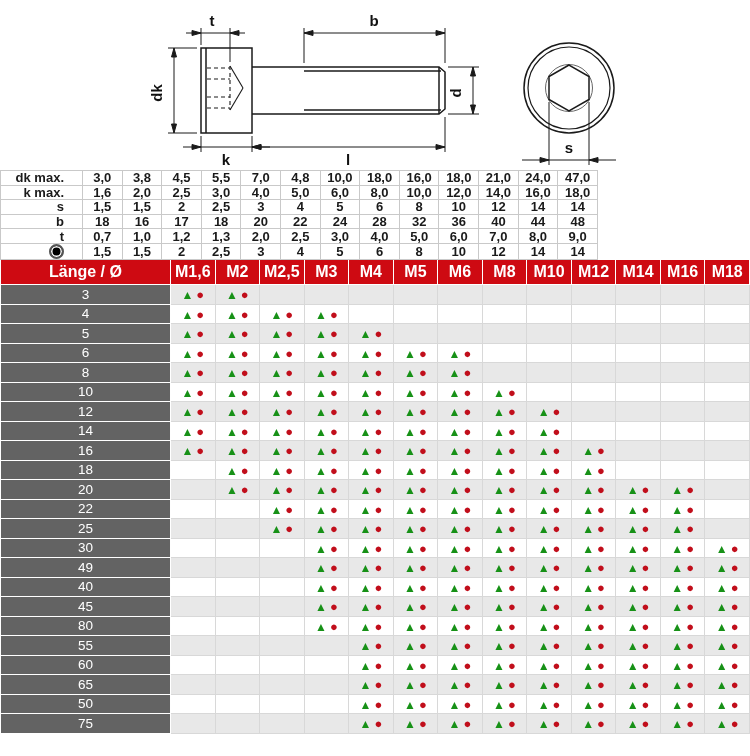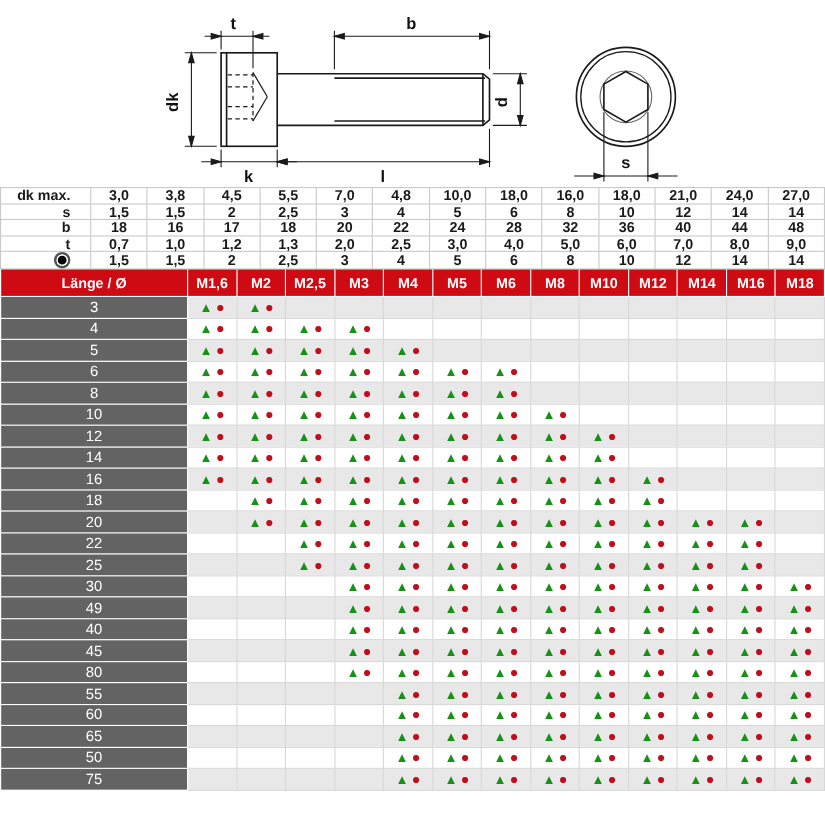--- a/index.html
+++ b/index.html
@@ -3,34 +3,34 @@
 <meta charset="utf-8">
 <style>
   :root{
     --header-red:#ce0a12; --label-gray:#636363; --row-alt-gray:#e8e8e8;
     --triangle-green:#179117; --circle-red:#c10e1b;
   }
   html,body{margin:0;padding:0;background:#fff;}
   body{width:750px;font-family:"Liberation Sans",sans-serif;color:#1a1a1a;}
   .drawing{width:750px;height:170px;display:block;}
   
-  table.spec{width:750px;border-collapse:collapse;table-layout:fixed;padding-left:26px;}
+  table.spec{width:598px;border-collapse:collapse;table-layout:fixed;padding-left:26px;}
   table.spec td,table.spec th{
     border:1px solid #c9c9c9;height:13.6px;padding:0;
     font-size:13px;font-weight:bold;text-align:center;vertical-align:middle;line-height:1;
   }
   table.spec th{text-align:right;padding-right:18px;}
   table.spec col.lbl{width:82px;}
   .bullseye{display:inline-block;width:11px;height:11px;border-radius:50%;
     border:2px solid #555;background:#000;box-shadow:inset 0 0 0 1.5px #fff;vertical-align:middle;}
   
   table.matrix{width:750px;border-collapse:collapse;table-layout:fixed;}
   table.matrix col.lbl{width:170px;}
   table.matrix th.hdr,table.matrix th.corner{
-    background:var(--header-red);color:#fff;font-size:13px;font-weight:bold;
+    background:var(--header-red);color:#fff;font-size:16px;font-weight:bold;
     height:22px;border:1px solid #fff;border-top:none;line-height:1;
   }
   table.matrix th.rowlbl{
     background:var(--label-gray);color:#fff;font-weight:normal;font-size:13.5px;
     border:1px solid #fff;line-height:1;
   }
   table.matrix td{
     border:1px solid #d8d8d8;height:18.5px;text-align:center;vertical-align:middle;
     padding:0;line-height:1;background:#fff;
   }
@@ -139,21 +139,37 @@
         <td>4,5</td>
         <td>5,5</td>
         <td>7,0</td>
         <td>4,8</td>
         <td>10,0</td>
         <td>18,0</td>
         <td>16,0</td>
         <td>18,0</td>
         <td>21,0</td>
         <td>24,0</td>
-        <td>27,0</td>
+        <td>47,0</td>
+      </tr>
+      <tr>
+        <th>k max.</th>
+        <td>1,6</td>
+        <td>2,0</td>
+        <td>2,5</td>
+        <td>3,0</td>
+        <td>4,0</td>
+        <td>5,0</td>
+        <td>6,0</td>
+        <td>8,0</td>
+        <td>10,0</td>
+        <td>12,0</td>
+        <td>14,0</td>
+        <td>16,0</td>
+        <td>18,0</td>
       </tr>
       <tr>
         <th>s</th>
         <td>1,5</td>
         <td>1,5</td>
         <td>2</td>
         <td>2,5</td>
         <td>3</td>
         <td>4</td>
         <td>5</td>

